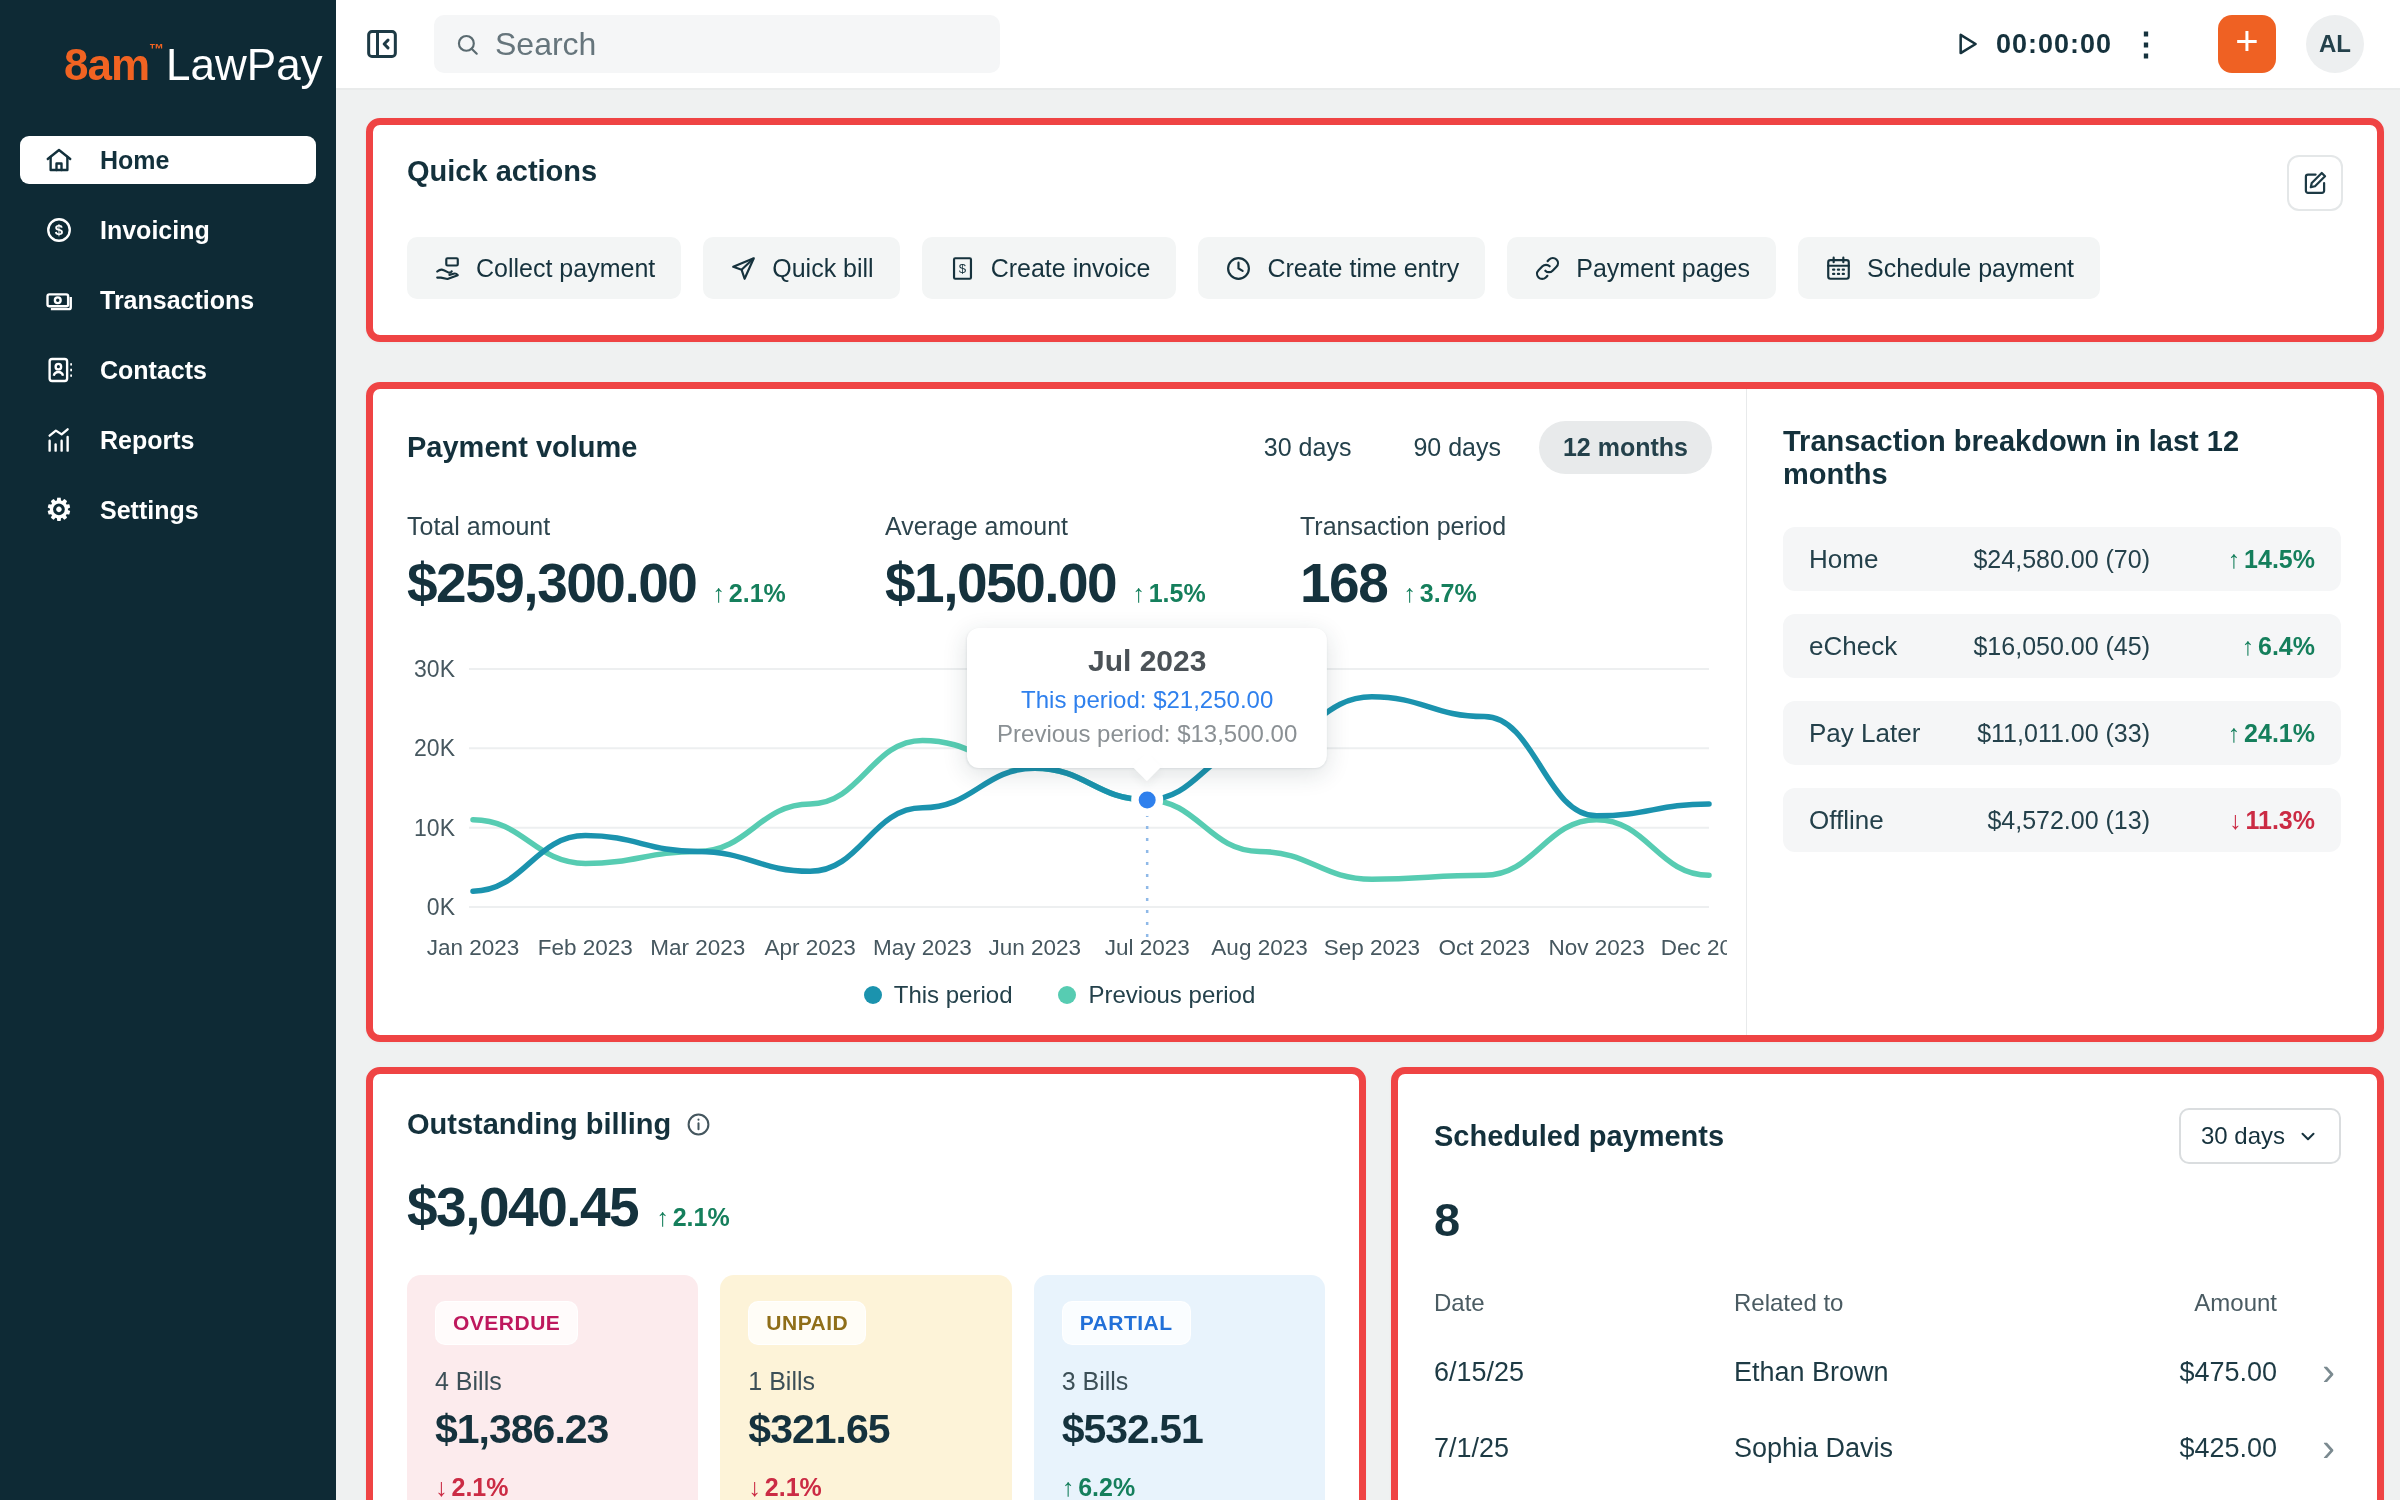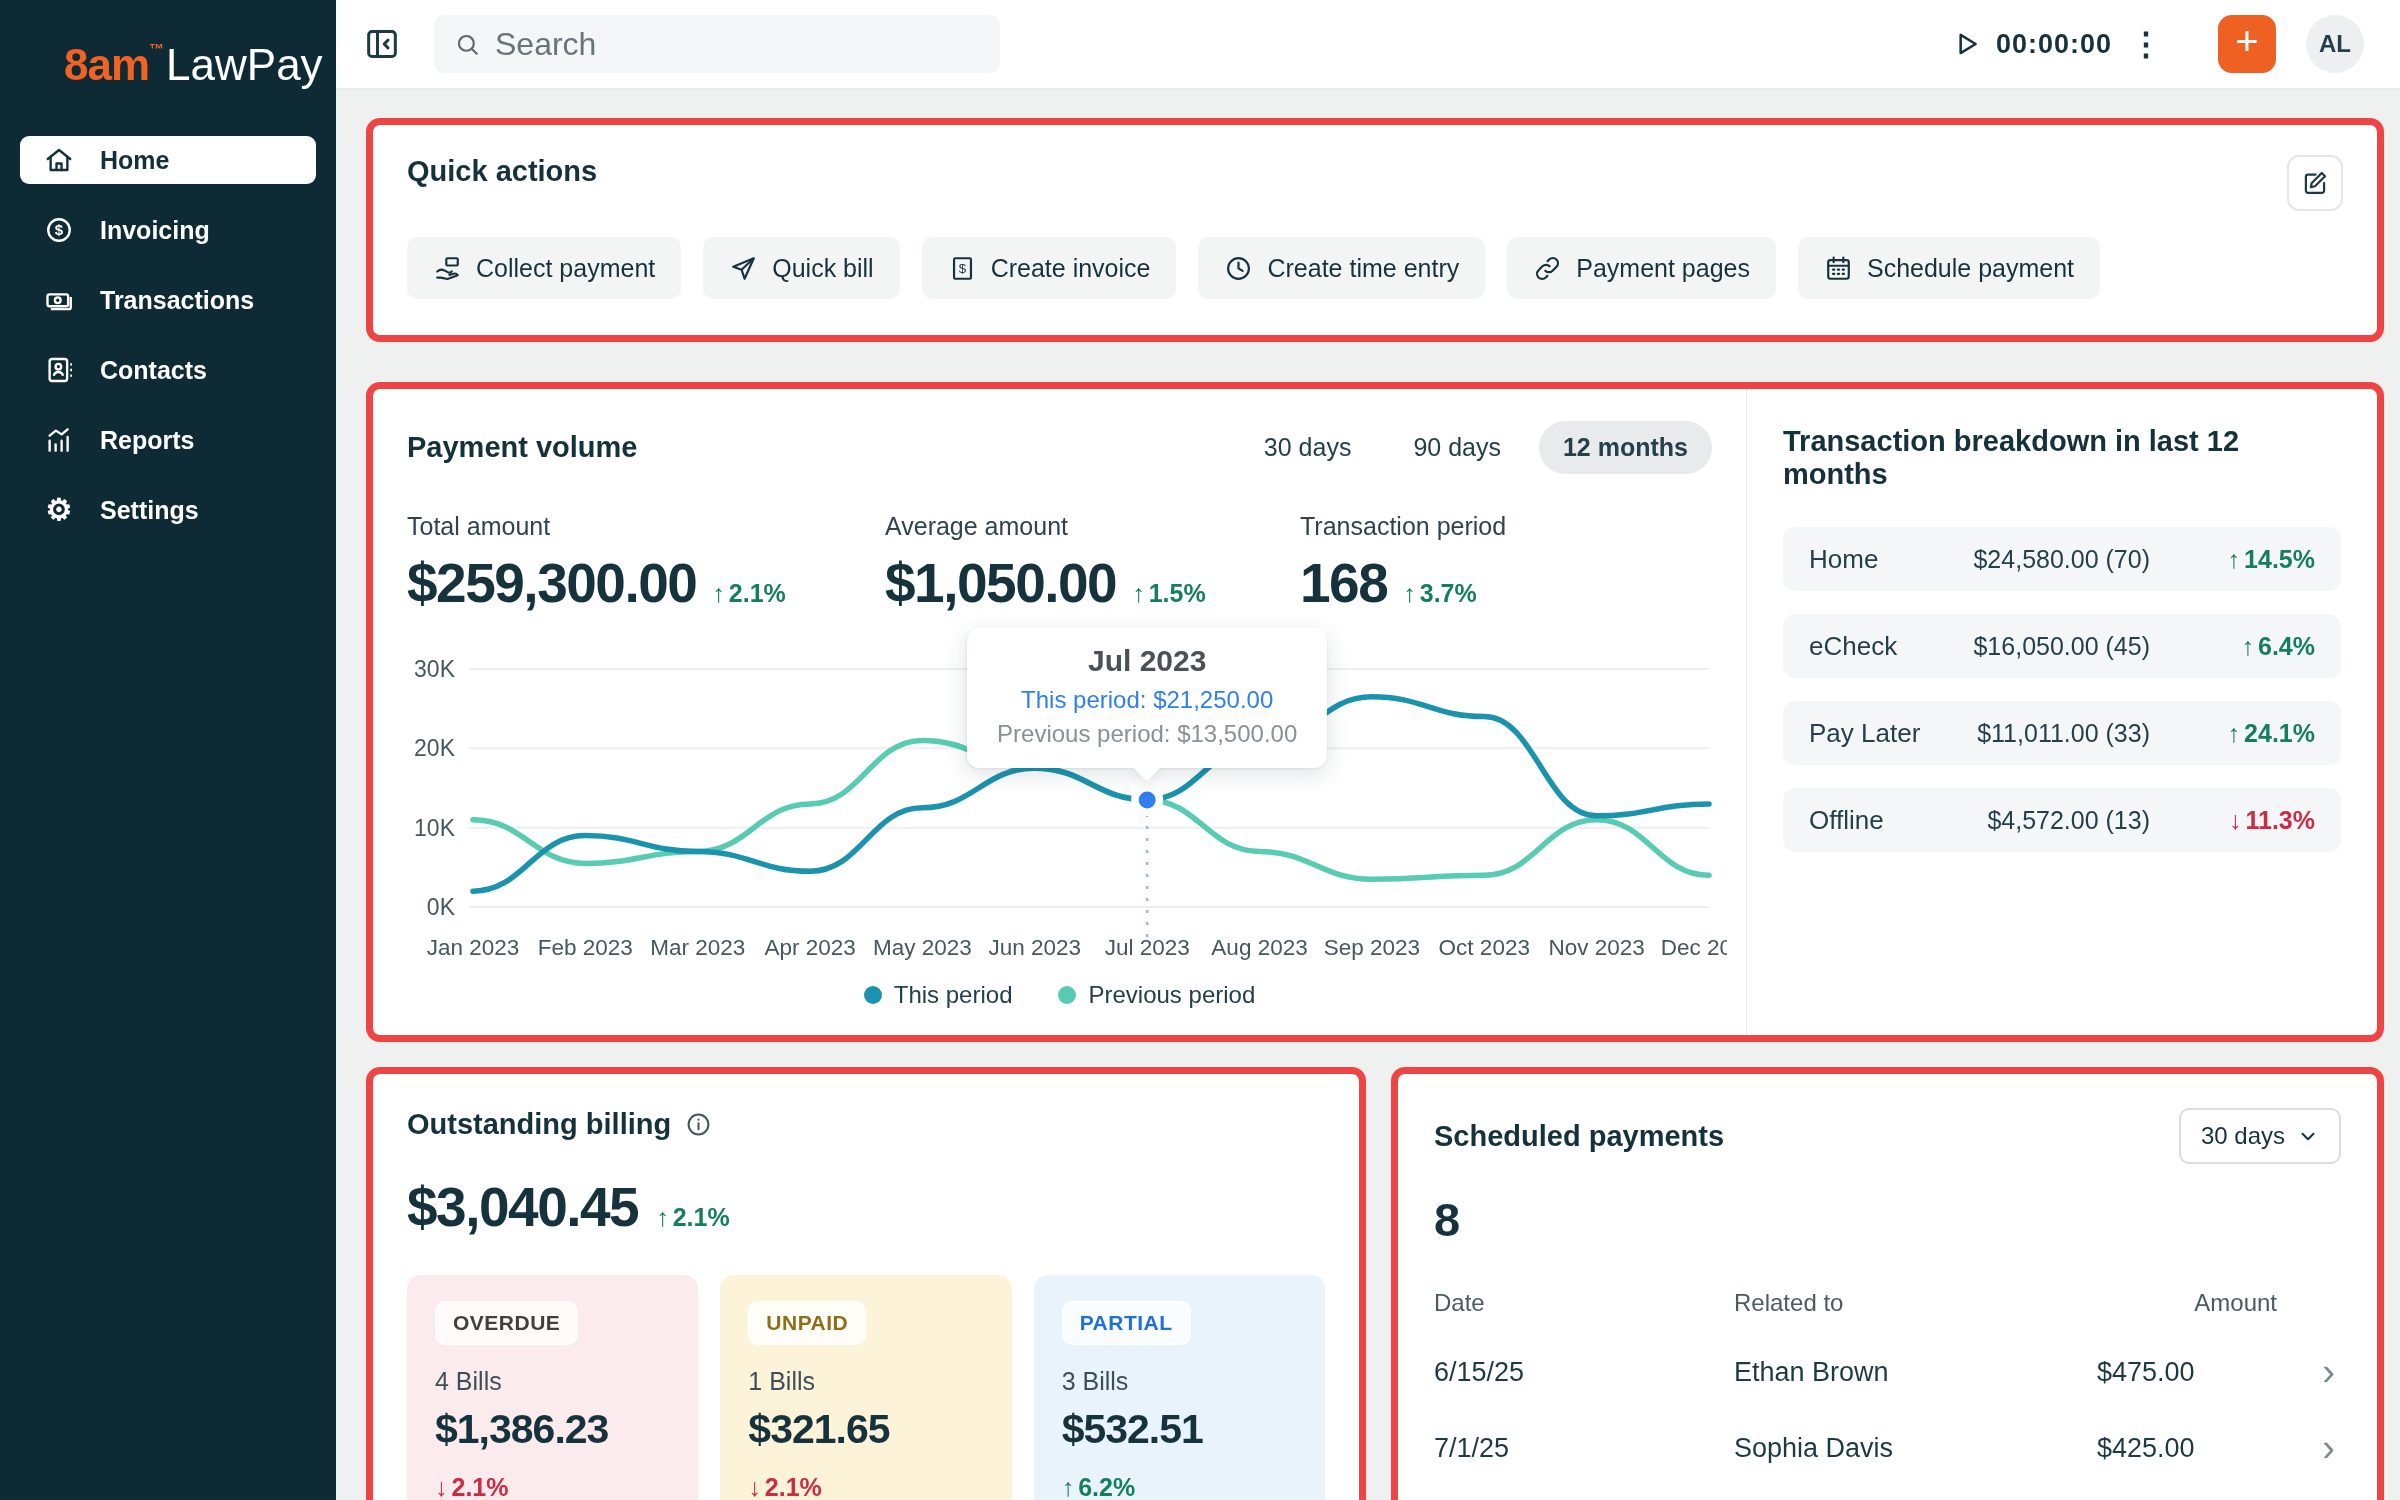--- a/index.html
+++ b/index.html
@@ -107,40 +107,40 @@
   .info-icon svg { width:27px; height:27px; display:block; }
   .ob-total-line { display:flex; align-items:baseline; gap:18px; margin-top:34px; }
   .ob-total { font-size:55px; font-weight:800; color:#15323d; letter-spacing:-1.5px; }
   .ob-tiles { display:flex; gap:22px; margin-top:36px; }
   .ob-tile { flex:1; border-radius:14px; padding:26px 28px 28px 28px; }
   .ob-tile.overdue { background:#fcebed; }
   .ob-tile.unpaid  { background:#fdf3d8; }
   .ob-tile.partial { background:#e8f3fc; }
   .ob-badge { display:inline-block; padding:9px 17px; border-radius:10px; background:rgba(255,255,255,.78);
               border:1px solid rgba(255,255,255,.9); font-size:21px; font-weight:700; letter-spacing:.5px; }
-  .overdue .ob-badge { color:#404040; } .unpaid .ob-badge { color:#8f6e19; } .partial .ob-badge { color:#2170d8; }
+  .overdue .ob-badge { color:#be185d; } .unpaid .ob-badge { color:#8f6e19; } .partial .ob-badge { color:#2170d8; }
   .ob-bills { font-size:25px; color:#3c4f57; margin-top:22px; }
   .ob-amount { font-size:41px; font-weight:800; color:#15323d; margin-top:10px; letter-spacing:-1px;}
   .ob-delta { margin-top:20px; }
 
   
   .scheduled { flex:1; padding:34px 36px; min-height:640px; }
   .sp-head { display:flex; align-items:center; }
   .range-btn { margin-left:auto; display:flex; align-items:center; gap:12px; border:2px solid #dadddf;
                border-radius:10px; background:#fff; padding:12px 20px; font-size:24px; color:#16323d;
                cursor:pointer; font-family:"Liberation Sans", sans-serif; }
   .range-btn svg { width:22px; height:22px; }
   .sp-count { font-size:47px; font-weight:700; color:#15323d; margin-top:28px; }
   .sp-table { margin-top:42px; }
   .sp-hrow, .sp-row { display:grid; grid-template-columns:300px 1fr 180px 64px; align-items:center; }
   .sp-hcell { font-size:24px; color:#4a5b62; }
   .sp-hcell.amount { text-align:right; }
   .sp-row { padding:36px 0 2px 0; }
   .sp-cell { font-size:27px; color:#1d3a44; }
-  .sp-cell.amount { }
+  .sp-cell.amount { text-align:right; }
   .sp-chev { text-align:right; font-size:38px; color:#7b8a90; line-height:1; cursor:pointer; padding-right:6px;}
 </style>
 </head>
 <body>
 
 <div class="app">
 
   <aside class="sidebar">
     <div class="logo">
       <span class="brand">8am</span><sup>™</sup><span class="product">LawPay</span>

